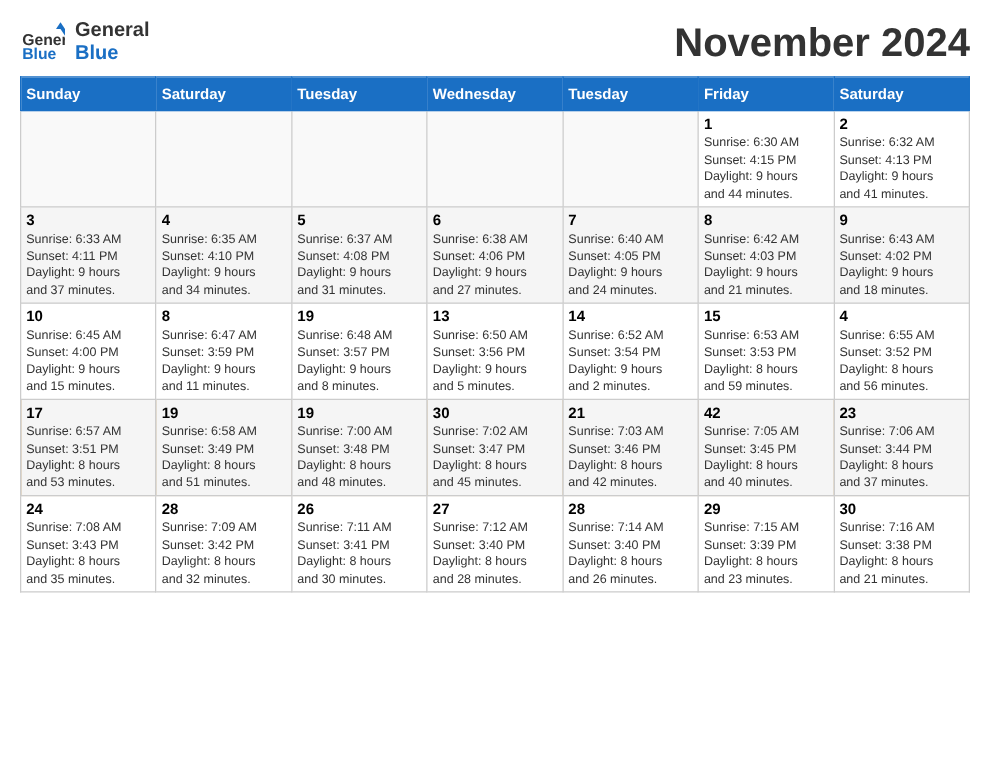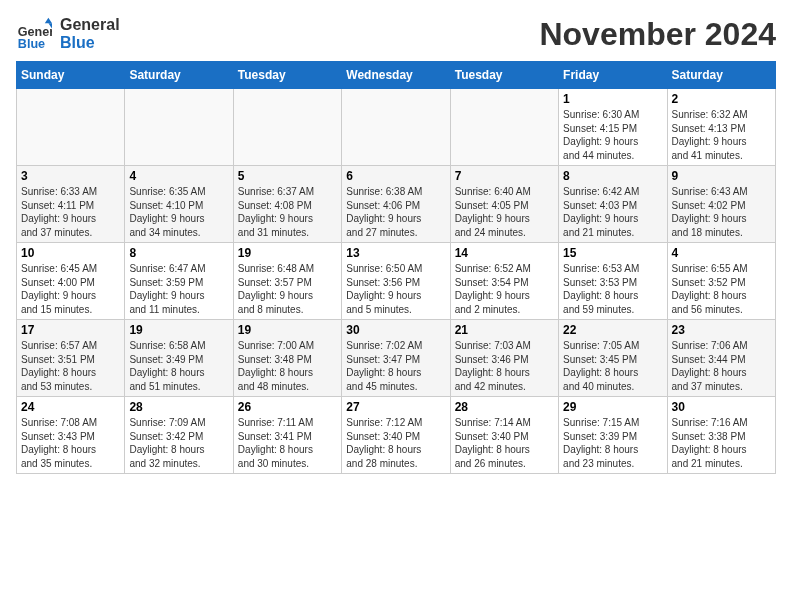--- a/index.html
+++ b/index.html
@@ -202,21 +202,21 @@
         </td>
         <td>
           <div class="day-number">30</div>
           <div class="day-info">Sunrise: 7:02 AM<br>Sunset: 3:47 PM<br>Daylight: 8 hours<br>and 45 minutes.</div>
         </td>
         <td>
           <div class="day-number">21</div>
           <div class="day-info">Sunrise: 7:03 AM<br>Sunset: 3:46 PM<br>Daylight: 8 hours<br>and 42 minutes.</div>
         </td>
         <td>
-          <div class="day-number">22</div>
+          <div class="day-number">42</div>
           <div class="day-info">Sunrise: 7:05 AM<br>Sunset: 3:45 PM<br>Daylight: 8 hours<br>and 40 minutes.</div>
         </td>
         <td>
           <div class="day-number">23</div>
           <div class="day-info">Sunrise: 7:06 AM<br>Sunset: 3:44 PM<br>Daylight: 8 hours<br>and 37 minutes.</div>
         </td>
       </tr>
       <tr>
         <td>
           <div class="day-number">24</div>

